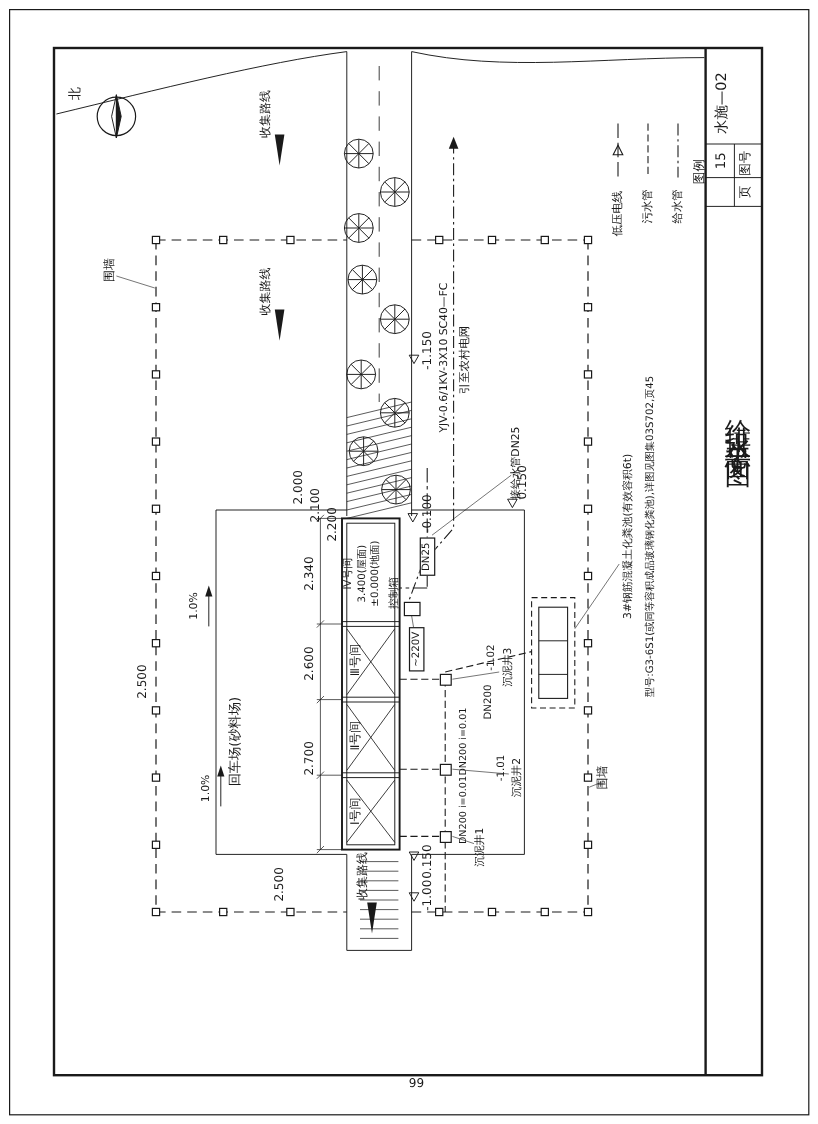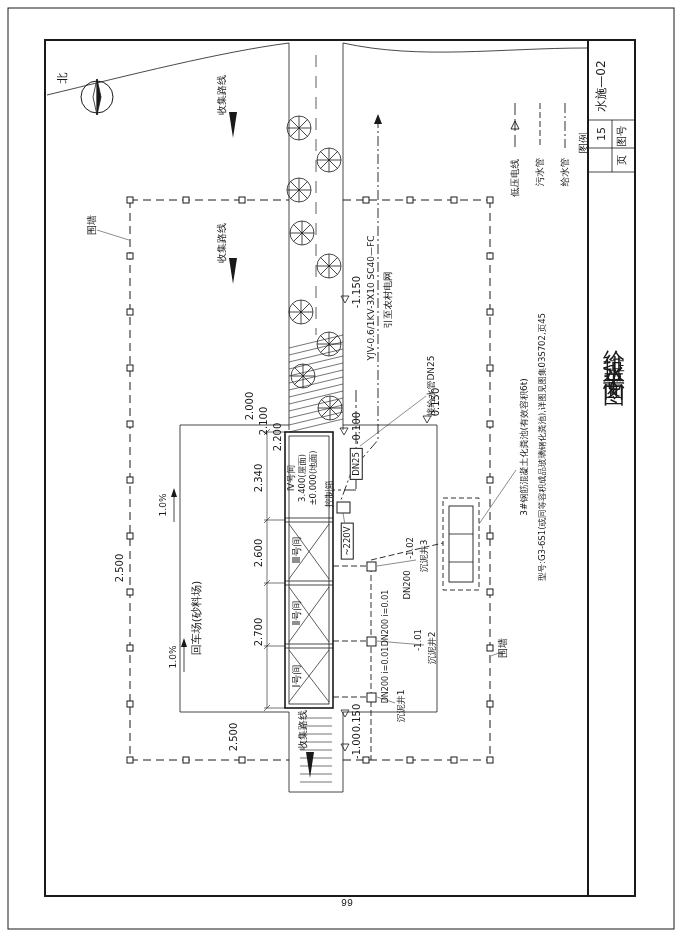--- a/index.html
+++ b/index.html
@@ -1,21 +1,21 @@
 <!DOCTYPE html>
 <html><head>
 <meta charset="utf-8">
 <style>
   html,body{margin:0;padding:0;background:#fff;}
   .sheet{position:relative;width:682px;height:937px;background:#fff;overflow:hidden;
          font-family:"DejaVu Sans",sans-serif;color:#1a1a1a;}
   .sheet svg{position:absolute;left:0;top:0;}
   .t{position:absolute;white-space:nowrap;font-size:10px;line-height:1;color:#1a1a1a;
      transform:translate(-50%,-50%) rotate(-90deg);}
-  .t.h{transform:translate(-50%,-50%);font-family:Liberation Mono, monospace;}
+  .t.h{transform:translate(-50%,-50%);}
   .t.boxed{border:1px solid #1a1a1a;padding:1px 3px;background:#fff;}
   .vstack{position:absolute;writing-mode:vertical-rl;text-orientation:upright;
           font-size:22px;letter-spacing:6px;color:#1a1a1a;}
 </style>
 </head>
 <body>
 
 <div class="sheet">
 
 <svg id="linework" width="682" height="937" viewBox="0 0 682 937" stroke="#1a1a1a" fill="none" stroke-width="0.8">

